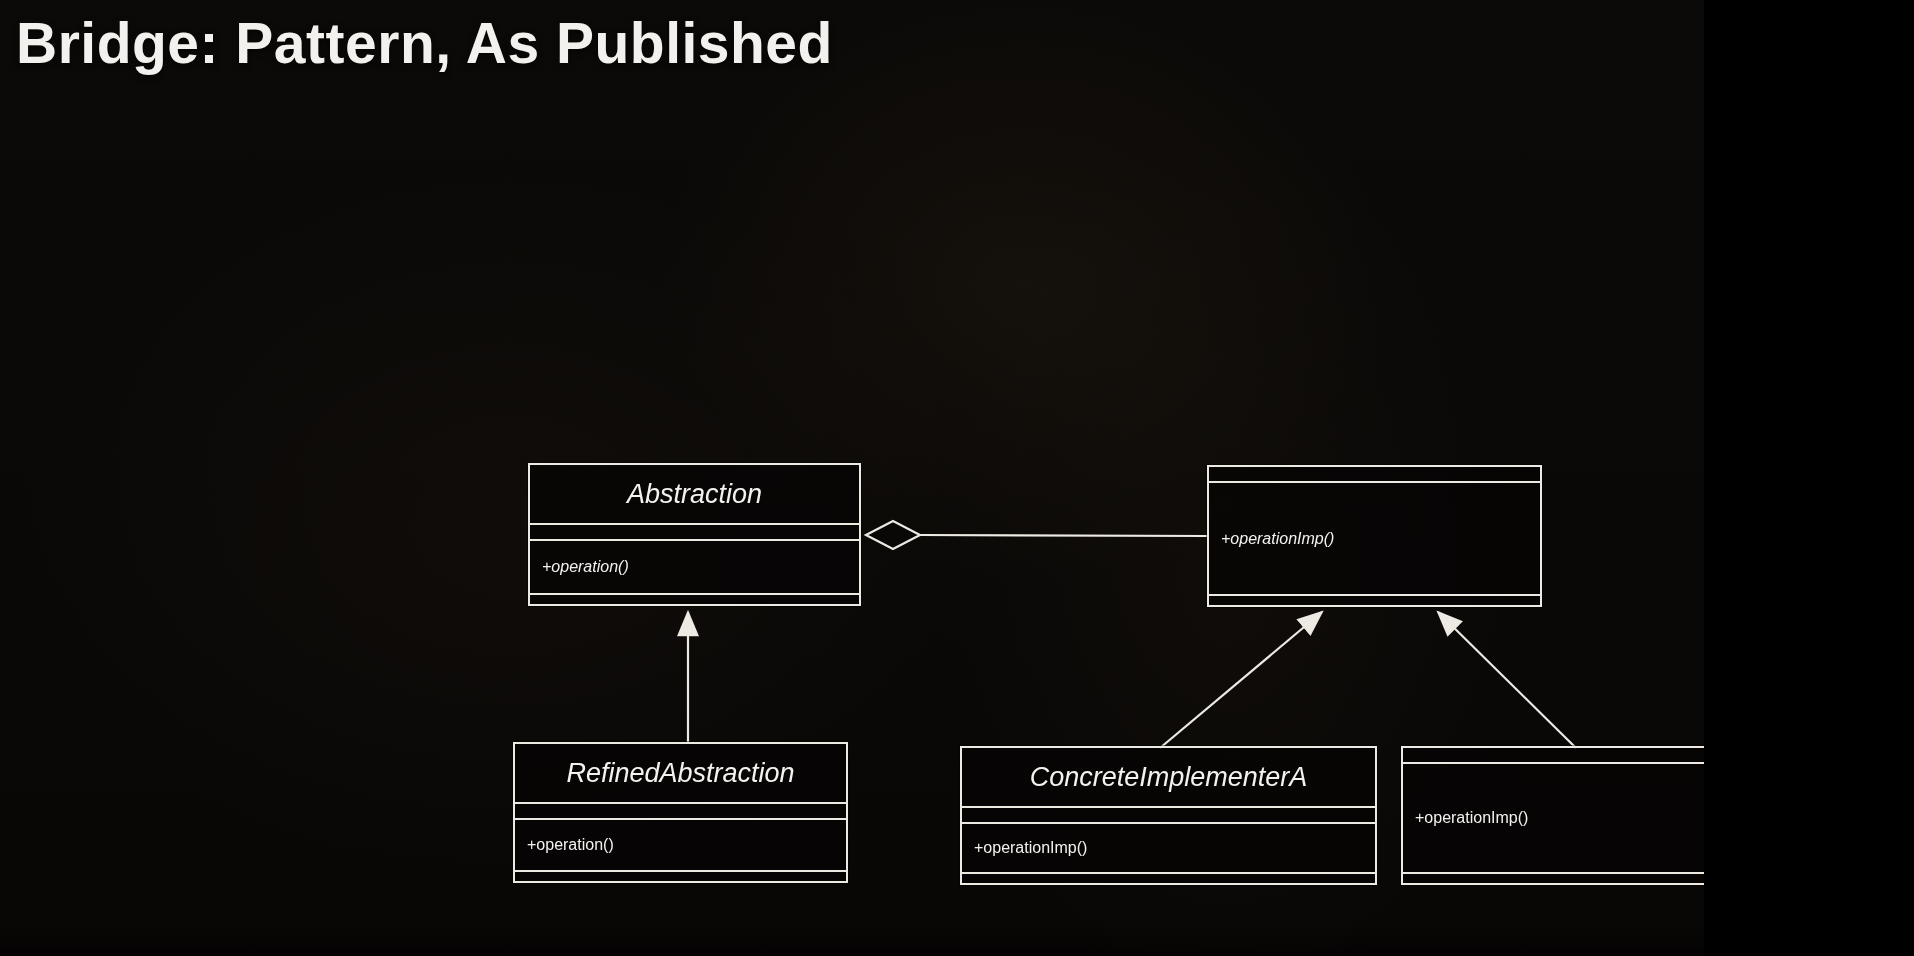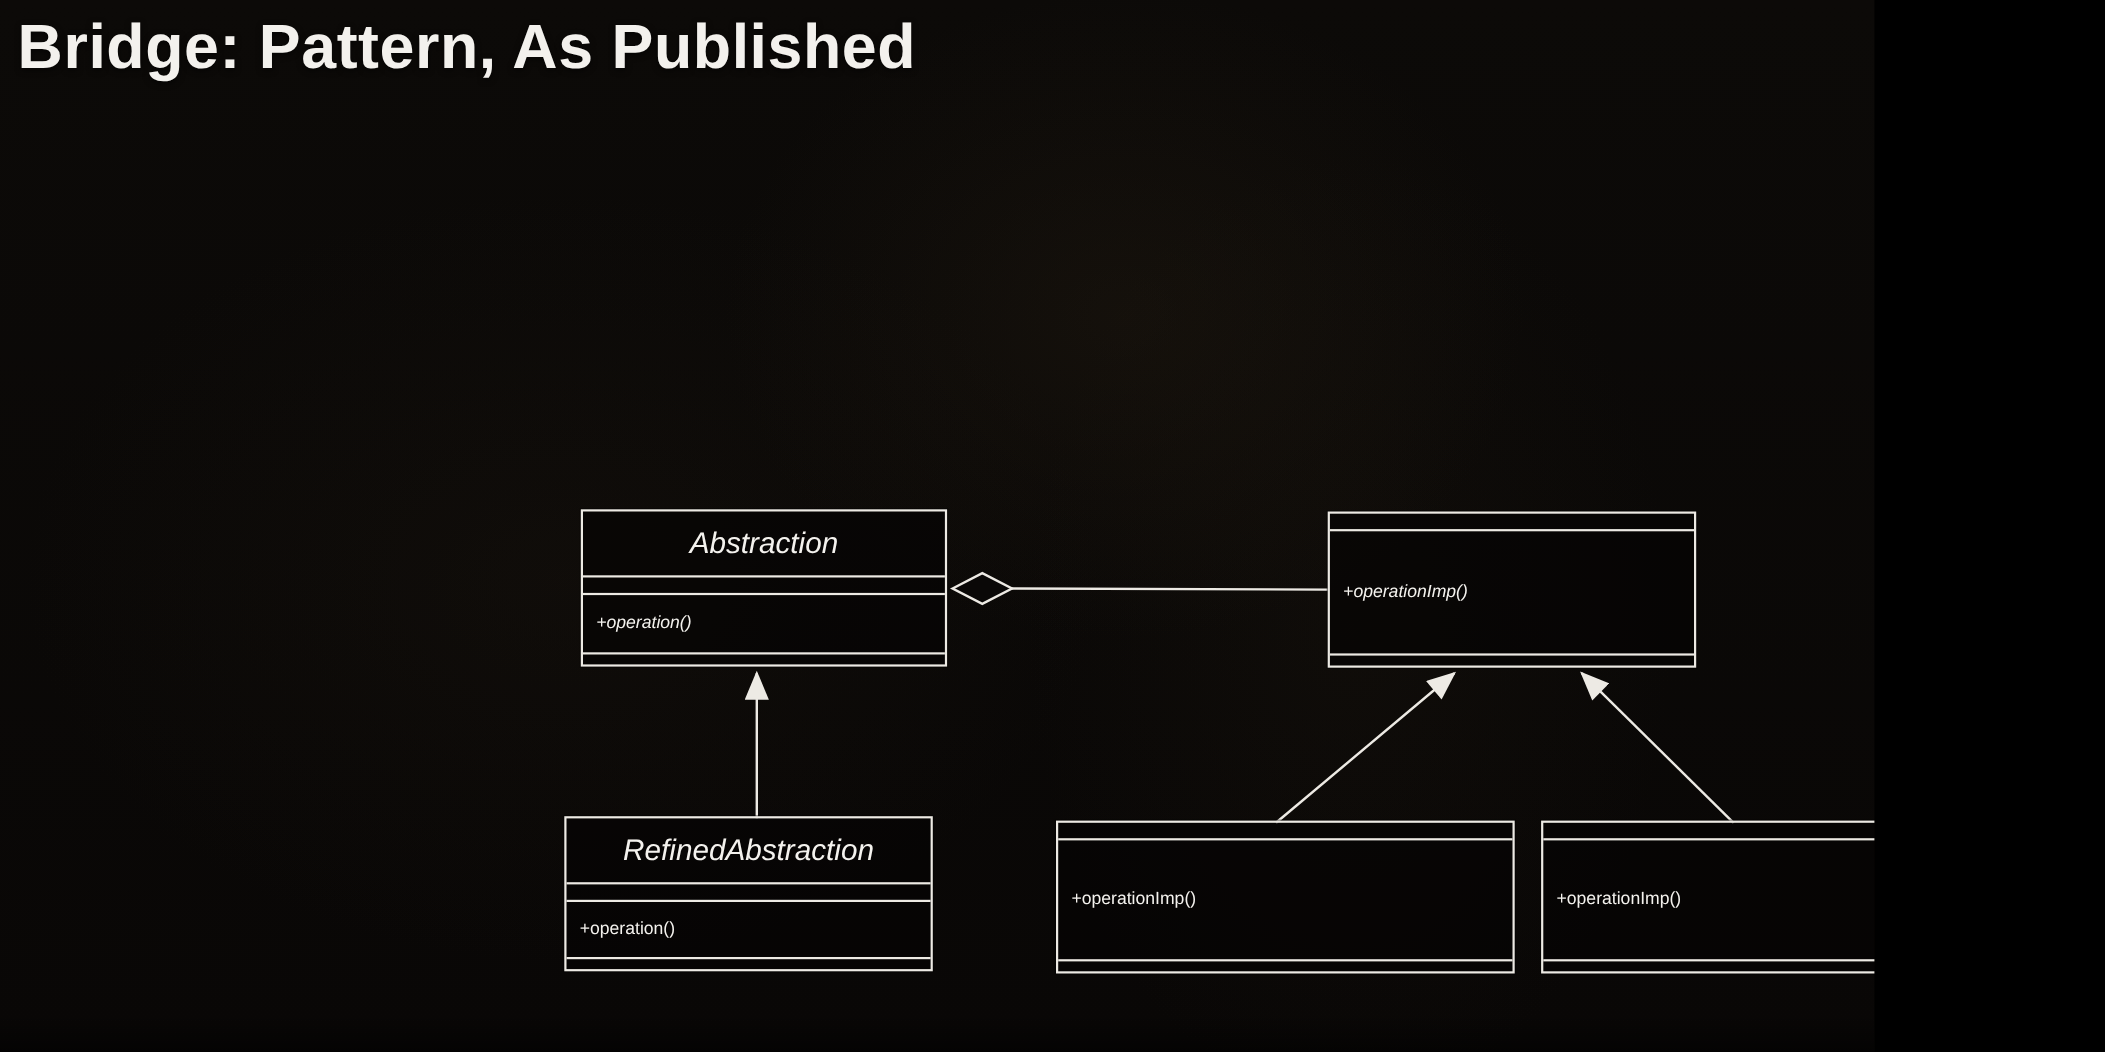--- a/index.html
+++ b/index.html
@@ -126,20 +126,21 @@
   <div class="uml-class" style="left:513px;top:742px;width:335px;height:141px">
     <div class="uml-title">RefinedAbstraction</div>
     <div class="uml-attrs"></div>
     <div class="uml-methods">
       <span>+operation()</span>
     </div>
     <div class="uml-footer"></div>
   </div>
 
   <div class="uml-class" style="left:960px;top:746px;width:417px;height:139px">
+    <div class="uml-title">ConcreteImplementerA</div>
     <div class="uml-attrs"></div>
     <div class="uml-methods">
       <span>+operationImp()</span>
     </div>
     <div class="uml-footer"></div>
   </div>
 
   <div class="uml-class" style="left:1401px;top:746px;width:417px;height:139px">
     <div class="uml-attrs"></div>
     <div class="uml-methods">

